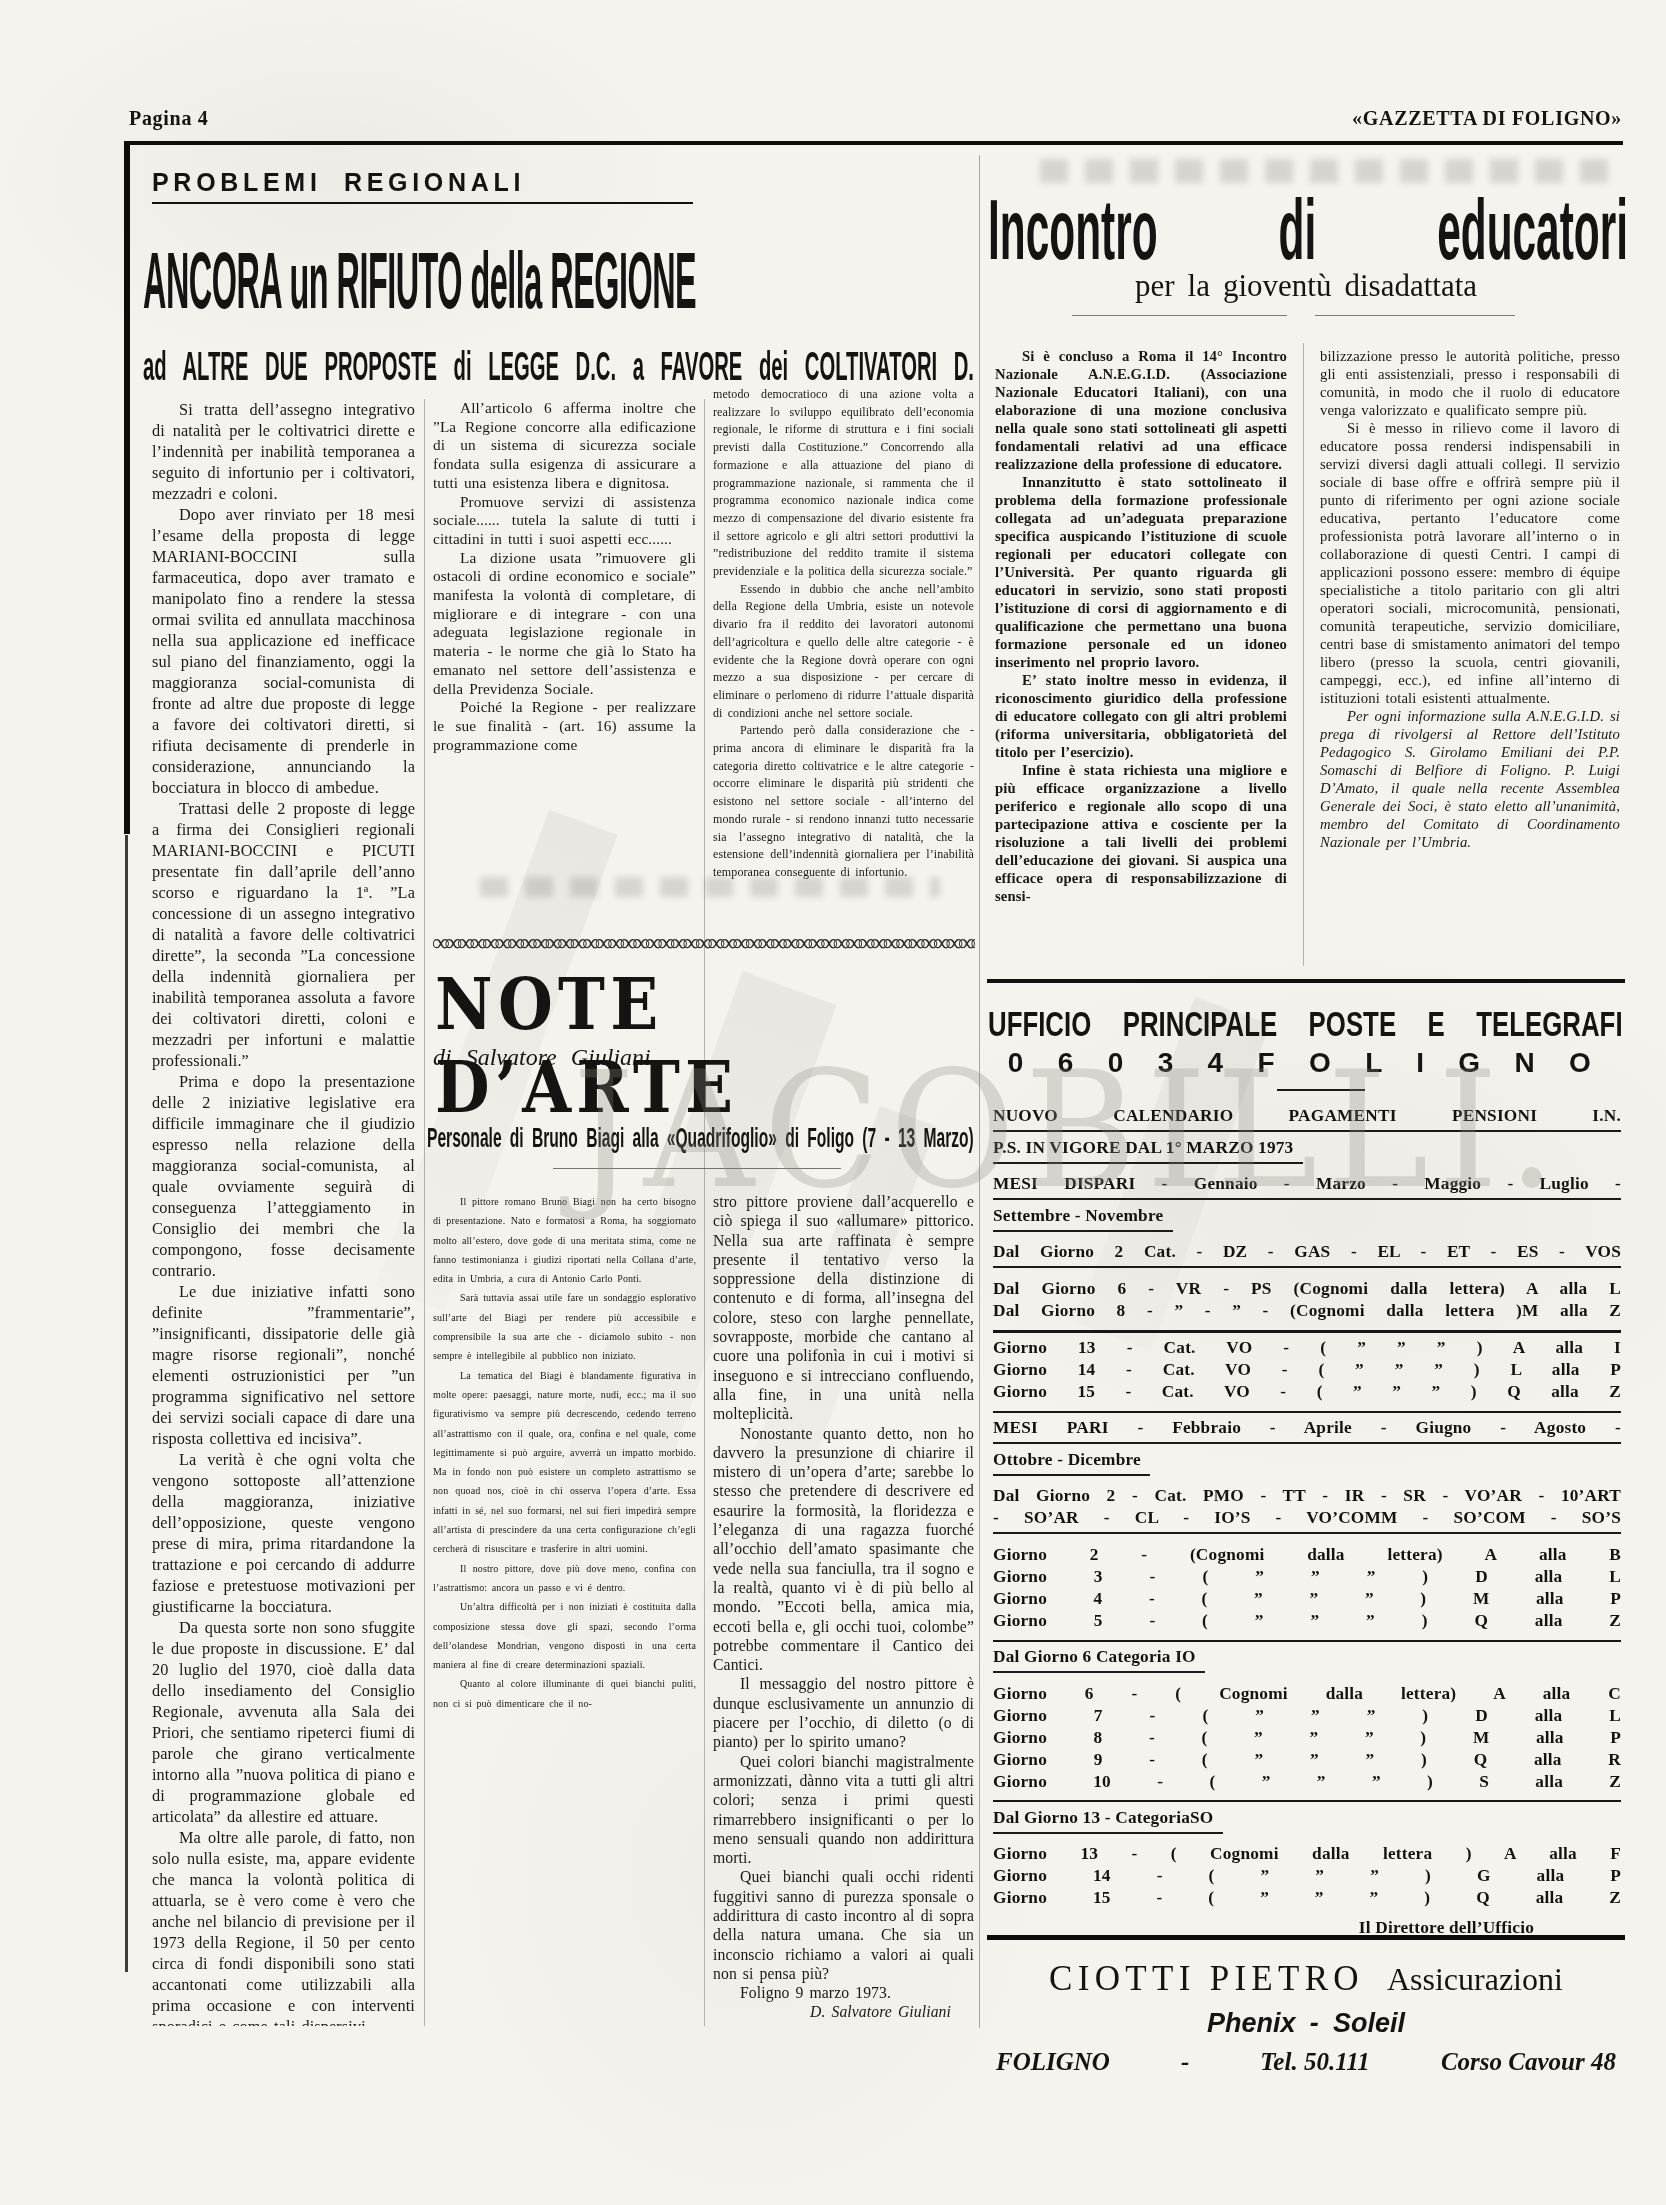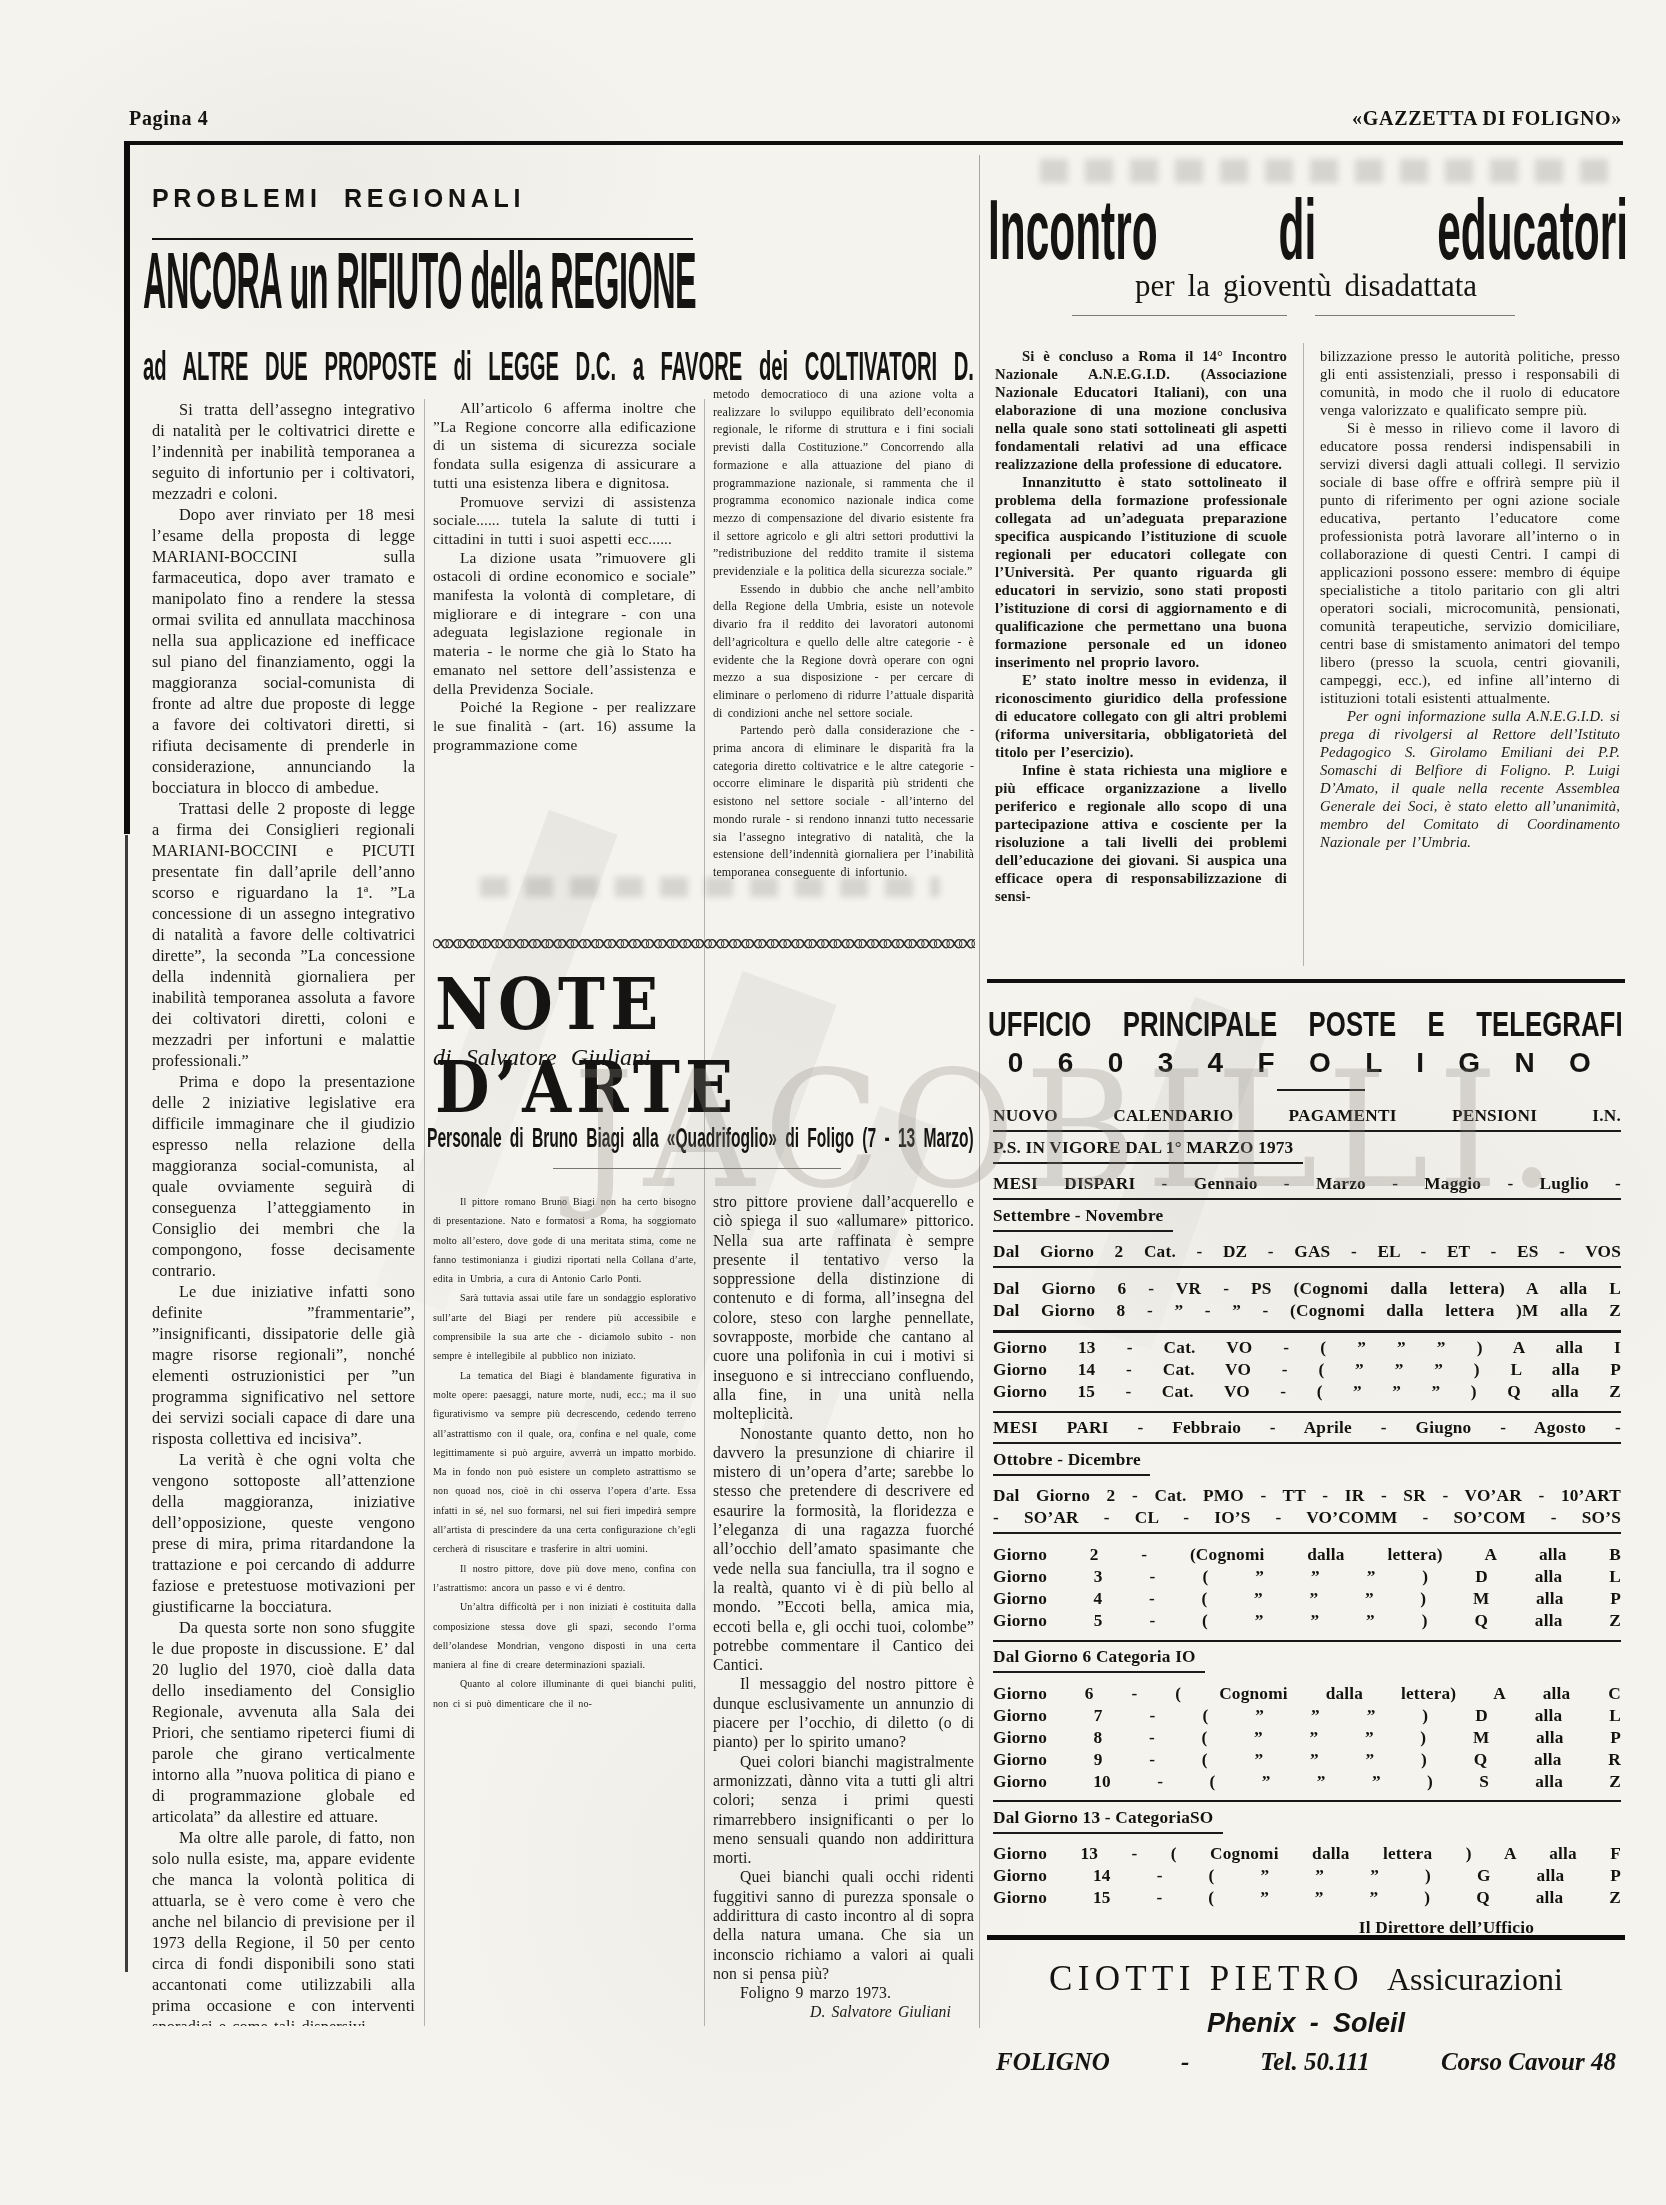--- a/index.html
+++ b/index.html
@@ -20,21 +20,21 @@
   .edge-bar-2 { left:125px; top:835px; width:3.3px; height:1137px; background:#1c1c1c; opacity:.85; }
 
   
   .vline { width:1.3px; background:#6b675f; opacity:.45; }
   .vl-a { left:424px;  top:399px; height:1627px; }
   .vl-b { left:704px; top:399px; height:1627px; }
   .vl-c { left:979px; top:155px; height:1873px; opacity:.55; }
   .vl-d { left:1303px; top:343px; height:623px; }
 
   
-  .kicker { left:152px; top:184px; width:541px; padding-bottom:25px; border-bottom:2.7px solid #111;
+  .kicker { left:152px; top:168px; width:541px; padding-bottom:5px; border-bottom:2.7px solid #111;
             font:bold 25px "Liberation Sans", sans-serif; letter-spacing:4.7px; word-spacing:10.7px; }
   .jl { text-align:justify; text-align-last:justify; }
   .headline { left:143px; top:235px; width:850px; font:bold 45px "Liberation Sans", sans-serif;
               font-stretch:condensed; letter-spacing:-0.7px; transform:scale(0.72,1.78); transform-origin:0 0; white-space:nowrap;
               display:flex; justify-content:space-between; }
   .subheadline { left:143px; top:344px; width:1108px; font:bold 27px "Liberation Sans", sans-serif;
                  font-stretch:condensed; transform:scale(0.75,1.5); transform-origin:0 0; }
   .col { overflow:hidden; text-align:justify; color:#1b1916; }
   .col p { text-indent:27px; letter-spacing:0.1px; word-spacing:2px; }
   .col p.cont { text-indent:0; }

